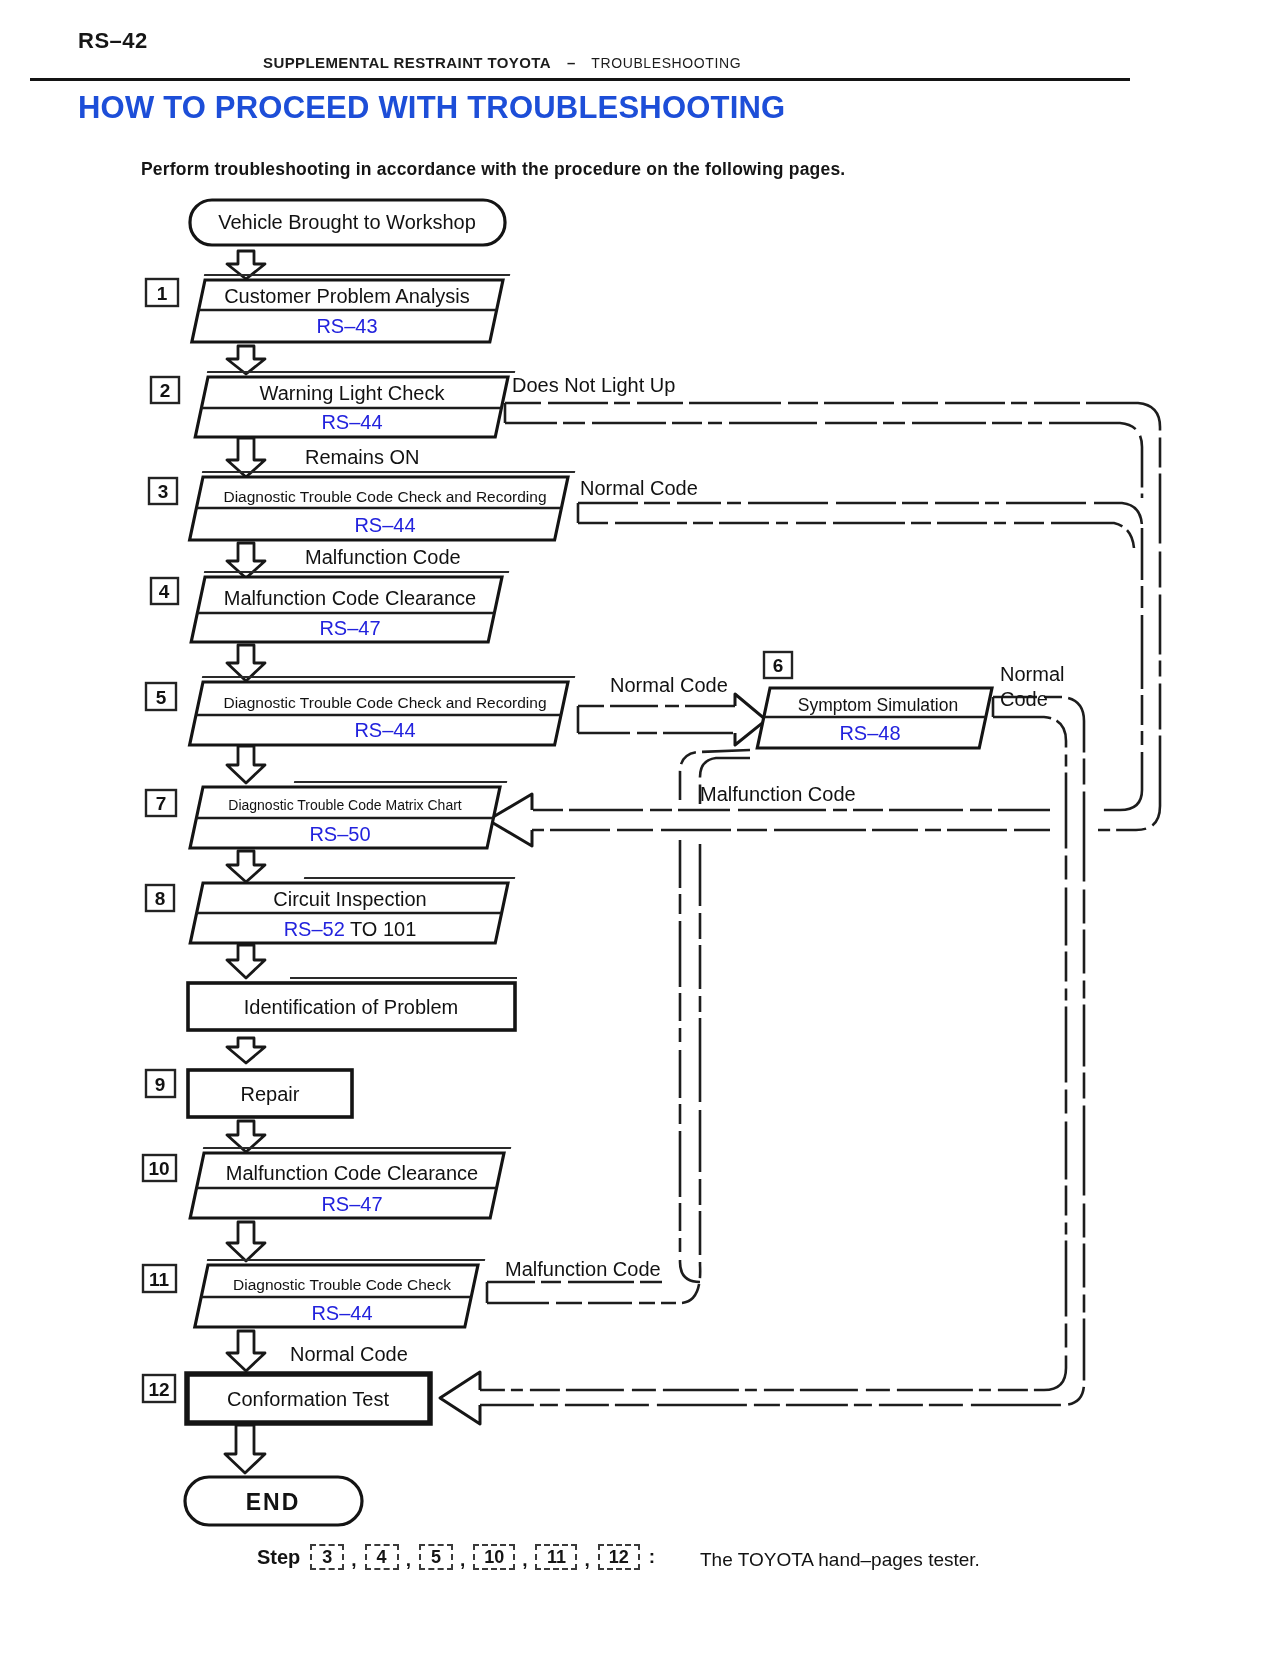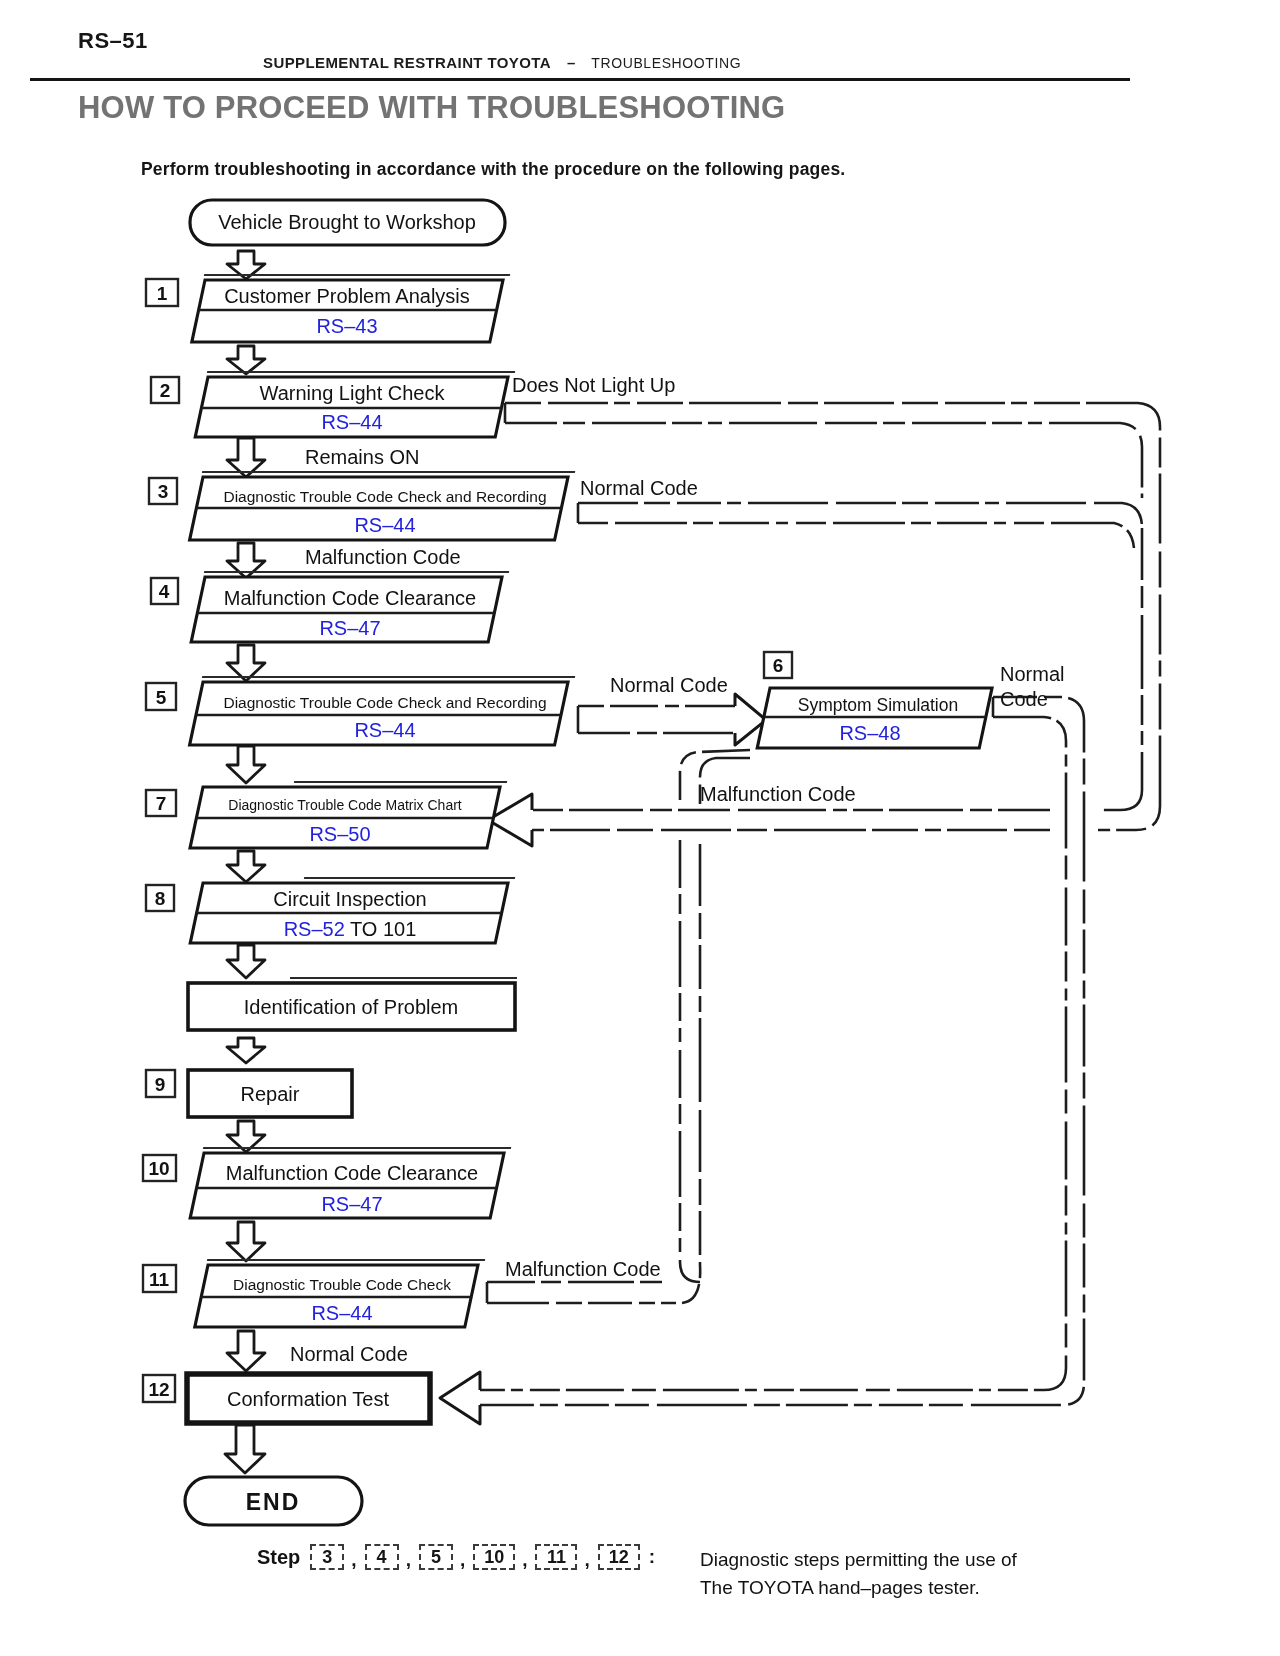--- a/index.html
+++ b/index.html
@@ -5,21 +5,21 @@
   html,body{margin:0;padding:0;}
   body{width:1280px;height:1656px;position:relative;background:#ffffff;overflow:hidden;
        font-family:"Liberation Sans",sans-serif;color:#111;}
   .abs{position:absolute;}
   #page-code{left:78px;top:28px;font-size:22px;font-weight:bold;letter-spacing:.5px;color:#161616;}
   #crumb{left:263px;top:54px;display:flex;gap:16px;align-items:baseline;color:#1c1c1c;}
   #crumb .c1{font-size:15px;font-weight:bold;letter-spacing:.4px;}
   #crumb .csep{font-size:15px;font-weight:bold;}
   #crumb .c2{font-size:14px;letter-spacing:.6px;}
   #rule{left:30px;top:78px;width:1100px;height:3px;background:#141414;}
-  #doc-title{left:78px;top:90px;font-size:31px;font-weight:bold;letter-spacing:.2px;color:#737373;}
+  #doc-title{left:78px;top:90px;font-size:31px;font-weight:bold;letter-spacing:.2px;color:#1d4ed8;}
   #intro{left:104px;top:159px;font-size:17.5px;font-weight:bold;letter-spacing:.2px;color:#151515;margin-left:37px;}
   svg{position:absolute;left:0;top:0;}
   svg text{font-family:"Liberation Sans",sans-serif;fill:#121212;}
   .t20{font-size:20px;} .t17{font-size:17.5px;} .t15{font-size:15.5px;} .t14{font-size:14px;}
   .link{fill:#2222dd;}
   .mid{text-anchor:middle;}
   .box{fill:#fff;stroke:#141414;stroke-width:3.2;}
   .echo{stroke:#2a2a2a;stroke-width:2;fill:none;}
   .divl{stroke:#1c1c1c;stroke-width:2.4;}
   .badge{fill:#fff;stroke:#232323;stroke-width:2.4;}
@@ -33,21 +33,21 @@
   .stepbox{display:inline-flex;align-items:center;justify-content:center;height:22px;
            border:2px dashed #3a3a3a;font-size:18px;font-weight:bold;color:#151515;}
   .sb-s{width:30px;} .sb-w{width:38px;}
   .sepc{font-size:19px;font-weight:bold;margin:6px 8px 0 7px;}
   .colonc{font-size:19px;font-weight:bold;margin:0 0 0 9px;}
   #foot-text{left:700px;top:1546px;width:350px;font-size:19px;line-height:27.5px;color:#121212;}
 </style>
 </head>
 <body>
 
-<div class="abs" id="page-code">RS–51</div>
+<div class="abs" id="page-code">RS–42</div>
 <div class="abs" id="crumb">
   <span class="c1">SUPPLEMENTAL RESTRAINT TOYOTA</span>
   <span class="csep">–</span>
   <span class="c2">TROUBLESHOOTING</span>
 </div>
 <div class="abs" id="rule"></div>
 <div class="abs" id="doc-title">HOW TO PROCEED WITH TROUBLESHOOTING</div>
 <div class="abs" id="intro">Perform troubleshooting in accordance with the procedure on the following pages.</div>
 
 <svg width="1280" height="1540" viewBox="0 0 1280 1540">
@@ -236,15 +236,14 @@
   <span class="stepbox sb-s">5</span>
   <span class="sepc">,</span>
   <span class="stepbox sb-w">10</span>
   <span class="sepc">,</span>
   <span class="stepbox sb-w">11</span>
   <span class="sepc">,</span>
   <span class="stepbox sb-w">12</span>
   <span class="colonc">:</span>
 </div>
 <div class="abs" id="foot-text">
-  <div>Diagnostic steps permitting the use of</div>
   <div>The TOYOTA hand–pages tester.</div>
 </div>
 
 </body></html>

